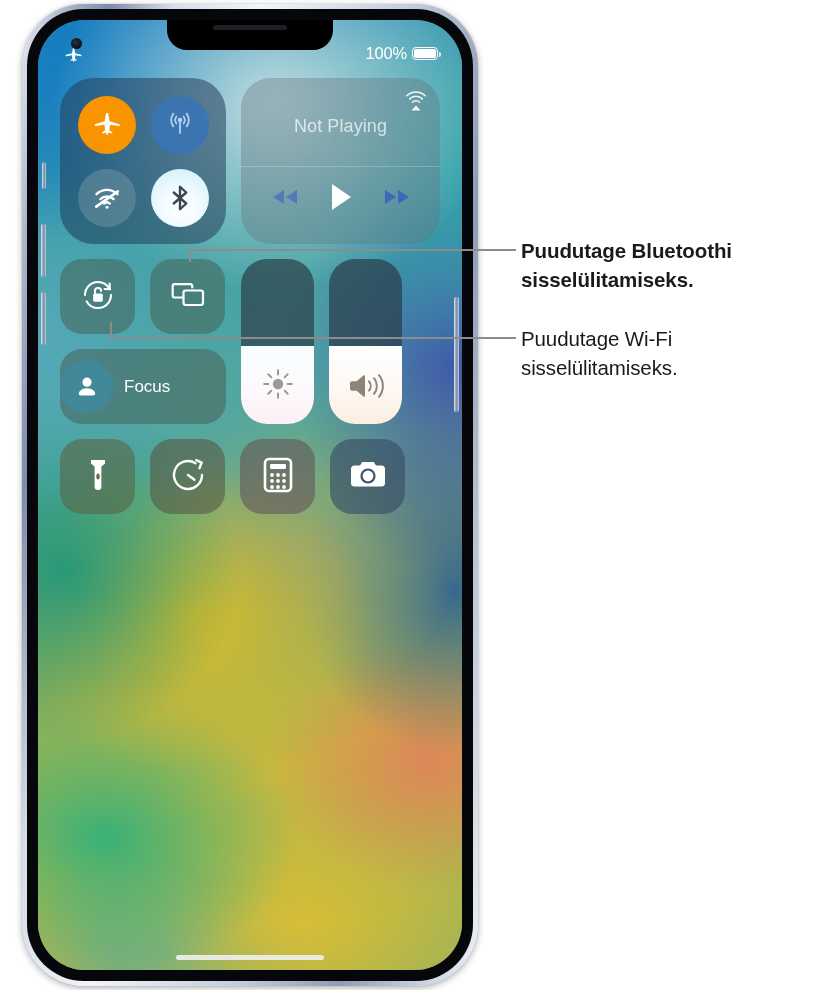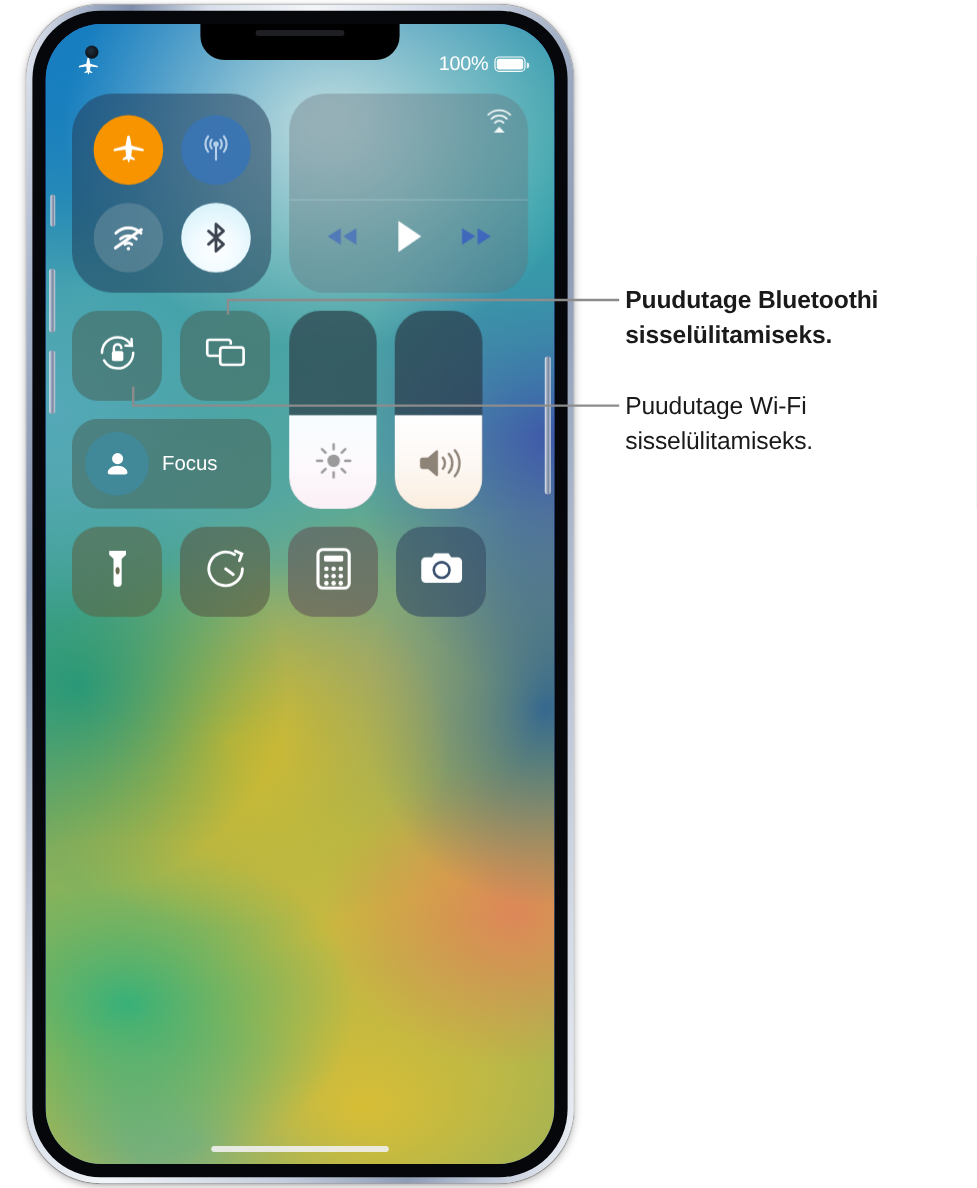--- a/index.html
+++ b/index.html
@@ -37,21 +37,21 @@
     background: #05070a;
   }
   #phone-screen {
     position: absolute;
     left: 11px;
     top: 11px;
     right: 11px;
     bottom: 11px;
     border-radius: 47px;
     overflow: hidden;
-    background: #1d4ed8;
+    background: #737373;
   }
 
   
   #wallpaper {
     position: absolute;
     inset: 0;
     background:
       radial-gradient(ellipse 360px 300px at 56% 9%,  rgba(205,228,228,0.92) 0%, rgba(205,228,228,0) 62%),
       radial-gradient(ellipse 300px 280px at 12% 4%,  rgba(21,125,192,1) 0%, rgba(21,125,192,0) 66%),
       radial-gradient(ellipse 280px 300px at 96% 16%, rgba(49,160,170,0.95) 0%, rgba(49,160,170,0) 64%),
@@ -282,21 +282,20 @@
   }
   #focus-tile {
     width: 166px;
     height: 75px;
     border-radius: 22px;
     background: rgba(70,92,80,0.50);
     backdrop-filter: blur(18px);
     -webkit-backdrop-filter: blur(18px);
     display: flex;
     align-items: center;
-    padding-left: 11px;
     box-sizing: border-box;
     gap: 11px;
   }
   #focus-circle {
     width: 53px;
     height: 53px;
     border-radius: 50%;
     background: rgba(64,138,156,0.88);
     display: flex;
     align-items: center;
@@ -455,20 +454,21 @@
 
           <div id="media-module">
             <div id="airplay-icon">
               <svg width="24" height="24" viewBox="0 0 24 24" fill="none" stroke="rgba(255,255,255,0.92)" stroke-width="1.5" stroke-linecap="round">
                 <path d="M12 17.5 L7.5 22.5 L16.5 22.5 Z" fill="rgba(255,255,255,0.92)" stroke="none"></path>
                 <path d="M8.4 14.2a5 5 0 0 1 7.2 0"></path>
                 <path d="M5.6 10.9a9 9 0 0 1 12.8 0"></path>
                 <path d="M2.9 7.6a13 13 0 0 1 18.2 0"></path>
               </svg>
             </div>
+            <div id="media-title">Not Playing</div>
             <div id="media-divider"></div>
             <div id="media-controls">
               <span class="media-btn">
                 <svg width="30" height="18" viewBox="0 0 30 18" fill="rgba(80,120,185,0.95)">
                   <path d="M14 2 L14 16 L3 9 Z"></path>
                   <path d="M27 2 L27 16 L16 9 Z"></path>
                 </svg>
               </span>
               <span class="media-btn">
                 <svg width="24" height="28" viewBox="0 0 24 28" fill="#ffffff">

